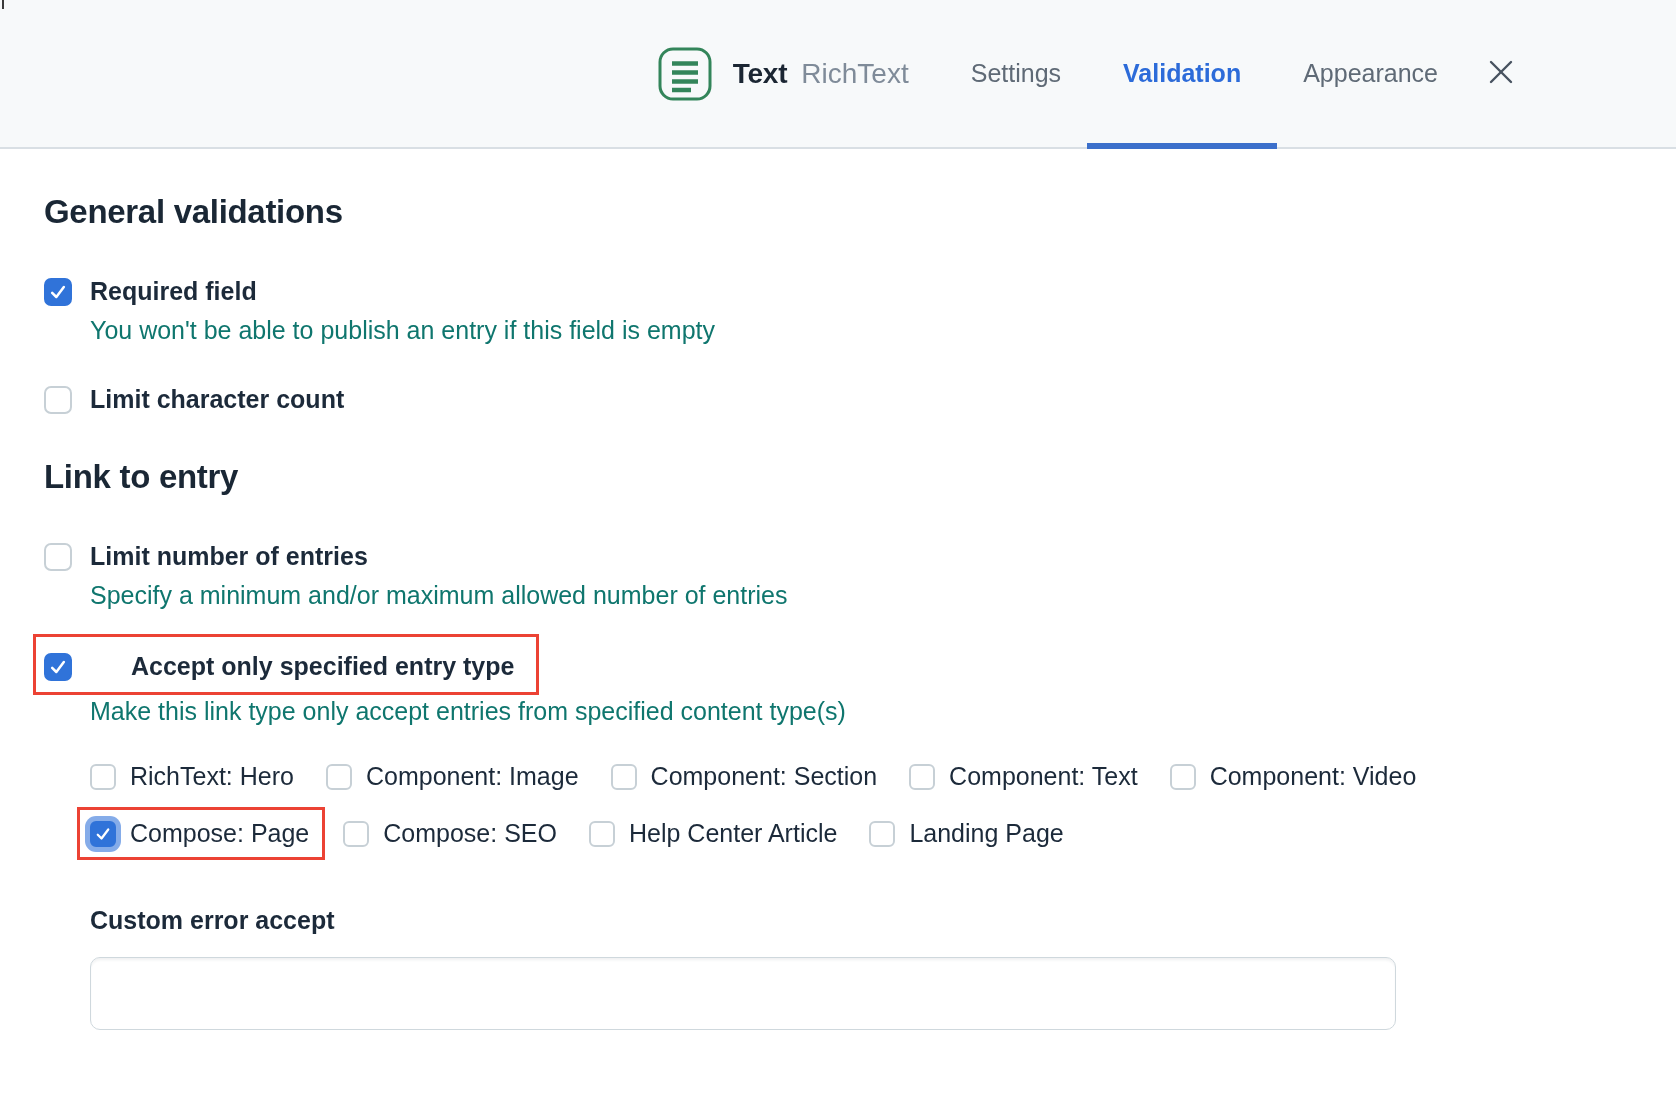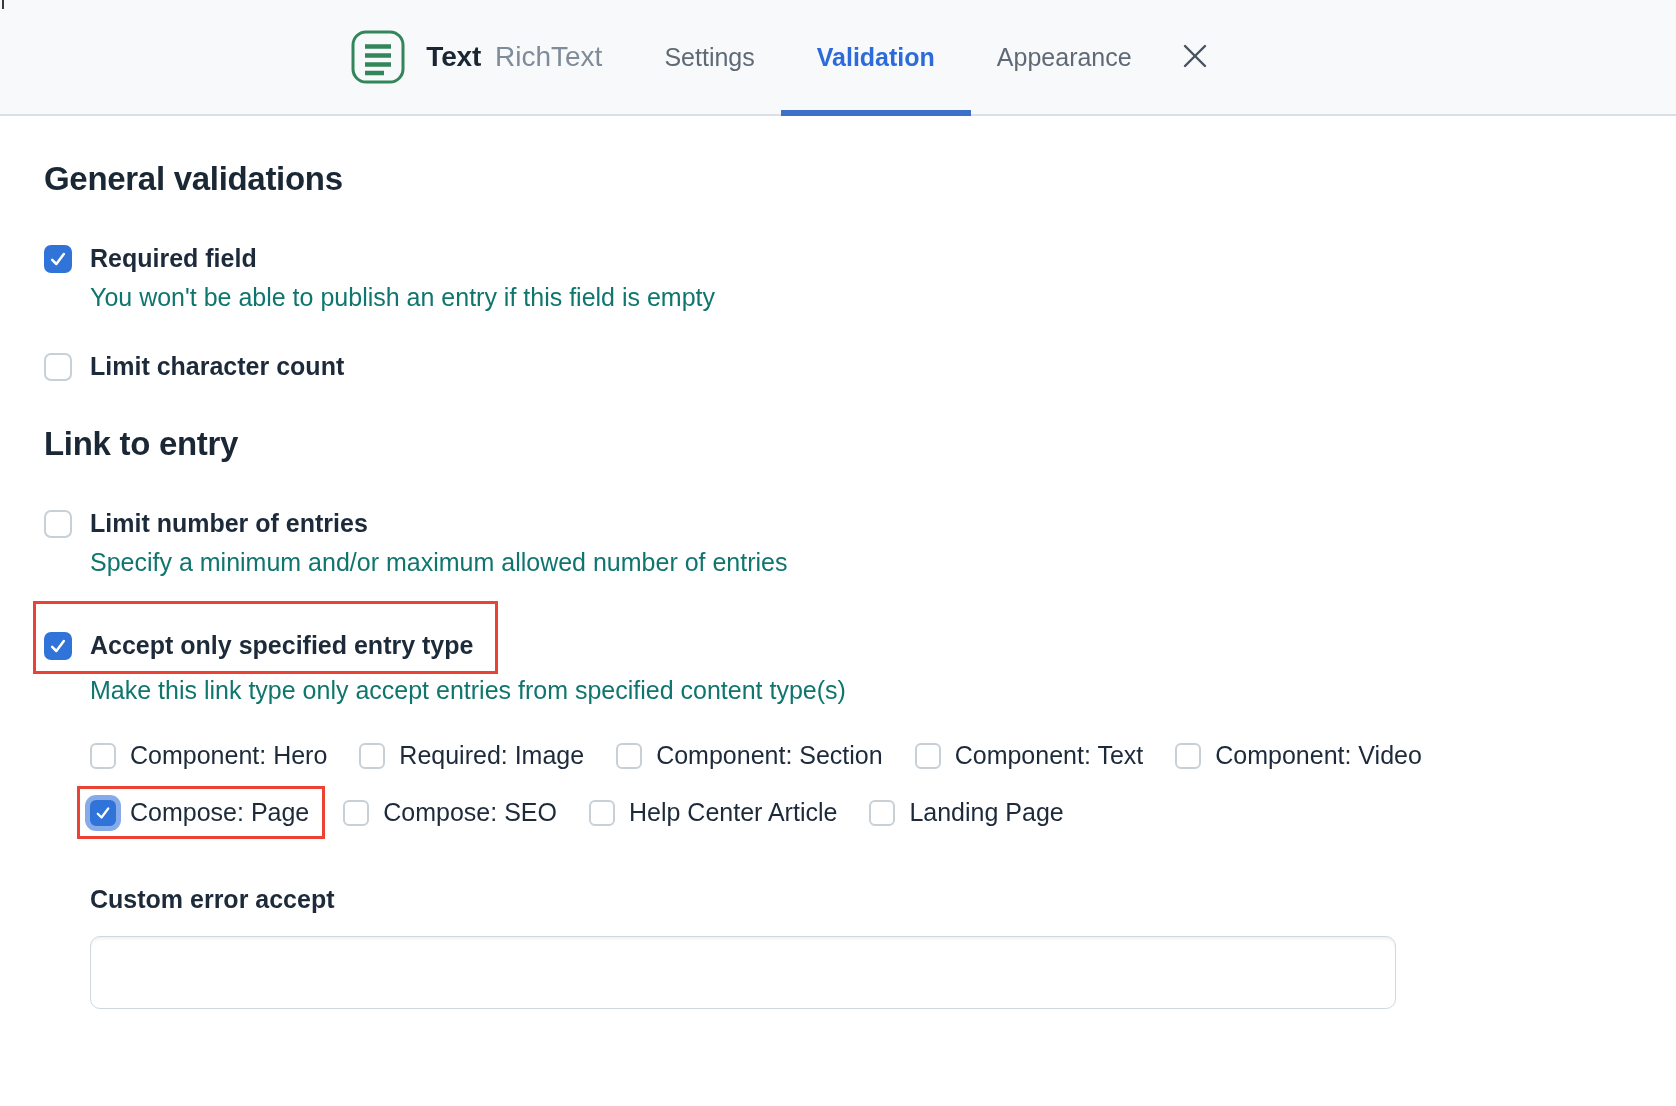--- a/index.html
+++ b/index.html
@@ -11,26 +11,26 @@
     position: relative;
     overflow: hidden;
   }
   .corner-artifact {
     position: absolute; left: 2px; top: 0; width: 2px; height: 9px;
     background: #3a3a3a;
   }
 
   
   .panel-header {
-    height: 116px;
+    height: 149px;
     background: #f7f9fa;
     border-bottom: 2px solid #d9dfe4;
     display: flex;
     align-items: center;
-    justify-content: center;
+    justify-content: flex-end;
     padding: 0 158px 0 44px;
   }
   .header-left { display: flex; align-items: center; height: 100%; }
   .field-icon { width: 56px; height: 56px; display: inline-block; }
   .field-name { font-size: 28px; font-weight: 700; color: #1b2633; margin-left: 20px; letter-spacing: -0.2px; }
   .field-type { font-size: 28px; font-weight: 400; color: #7f8b99; margin-left: 14px; }
   .header-right { display: flex; align-items: center; align-self: stretch; }
   .tab {
     position: relative;
     height: 100%;
@@ -95,21 +95,21 @@
   }
   .gap-lg { margin-top: 40px; }
 
   .annotation-box {
     margin-top: 24px;
     margin-left: -11px;
     width: fit-content;
     border: 3px solid #ec4234;
     padding: 11px 22px 11px 8px;
   }
-  .annotation-box .check-row { margin-top: 16px; }
+  .annotation-box .check-row { margin-top: 4px; gap: 41px; }
   .desc-after-box { margin-top: 2px; }
 
   
   .ct-grid { margin-left: 46px; }
   .ct-row { display: flex; align-items: center; margin-top: 36px; }
   .ct-row.second { margin-top: 16px; }
   .ct-item { display: flex; align-items: center; margin-right: 32px; }
   .ct-item .checkbox { width: 26px; height: 26px; border-radius: 6px; }
   .ct-label {
     margin-left: 14px;
@@ -231,27 +231,27 @@
     </div>
   </div>
   <p class="check-desc desc-after-box">Make this link type only accept entries from specified content type(s)</p>
 
   <div class="ct-grid">
     <div class="ct-row">
       <div class="ct-item">
         <span class="checkbox">
           
         </span>
-        <span class="ct-label">Component: Hero</span>
-      </div>
-      <div class="ct-item">
-        <span class="checkbox">
-          
-        </span>
-        <span class="ct-label">Required: Image</span>
+        <span class="ct-label">RichText: Hero</span>
+      </div>
+      <div class="ct-item">
+        <span class="checkbox">
+          
+        </span>
+        <span class="ct-label">Component: Image</span>
       </div>
       <div class="ct-item">
         <span class="checkbox">
           
         </span>
         <span class="ct-label">Component: Section</span>
       </div>
       <div class="ct-item">
         <span class="checkbox">
           

